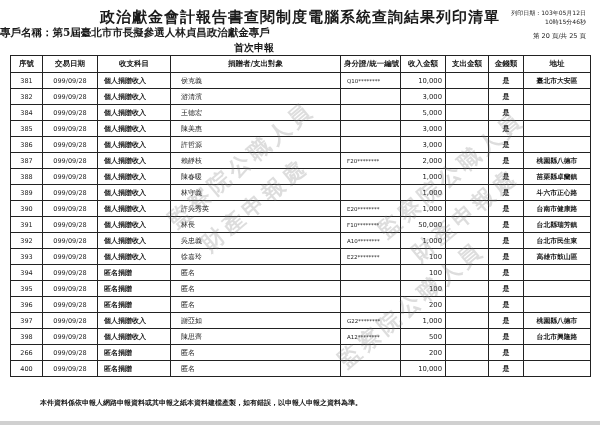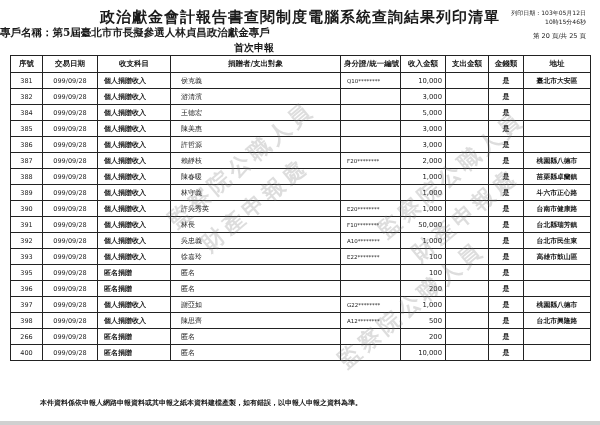--- a/index.html
+++ b/index.html
@@ -220,20 +220,31 @@
         <td class="date">099/09/28</td>
         <td class="cat">個人捐贈收入</td>
         <td class="name">徐嘉玲</td>
         <td class="id">E22********</td>
         <td class="amt">100</td>
         <td class="amt"></td>
         <td class="flag">是</td>
         <td class="addr">高雄市鼓山區</td>
       </tr>
       <tr>
+        <td class="num">394</td>
+        <td class="date">099/09/28</td>
+        <td class="cat">匿名捐贈</td>
+        <td class="name">匿名</td>
+        <td class="id"></td>
+        <td class="amt">100</td>
+        <td class="amt"></td>
+        <td class="flag">是</td>
+        <td class="addr"></td>
+      </tr>
+      <tr>
         <td class="num">395</td>
         <td class="date">099/09/28</td>
         <td class="cat">匿名捐贈</td>
         <td class="name">匿名</td>
         <td class="id"></td>
         <td class="amt">100</td>
         <td class="amt"></td>
         <td class="flag">是</td>
         <td class="addr"></td>
       </tr>

